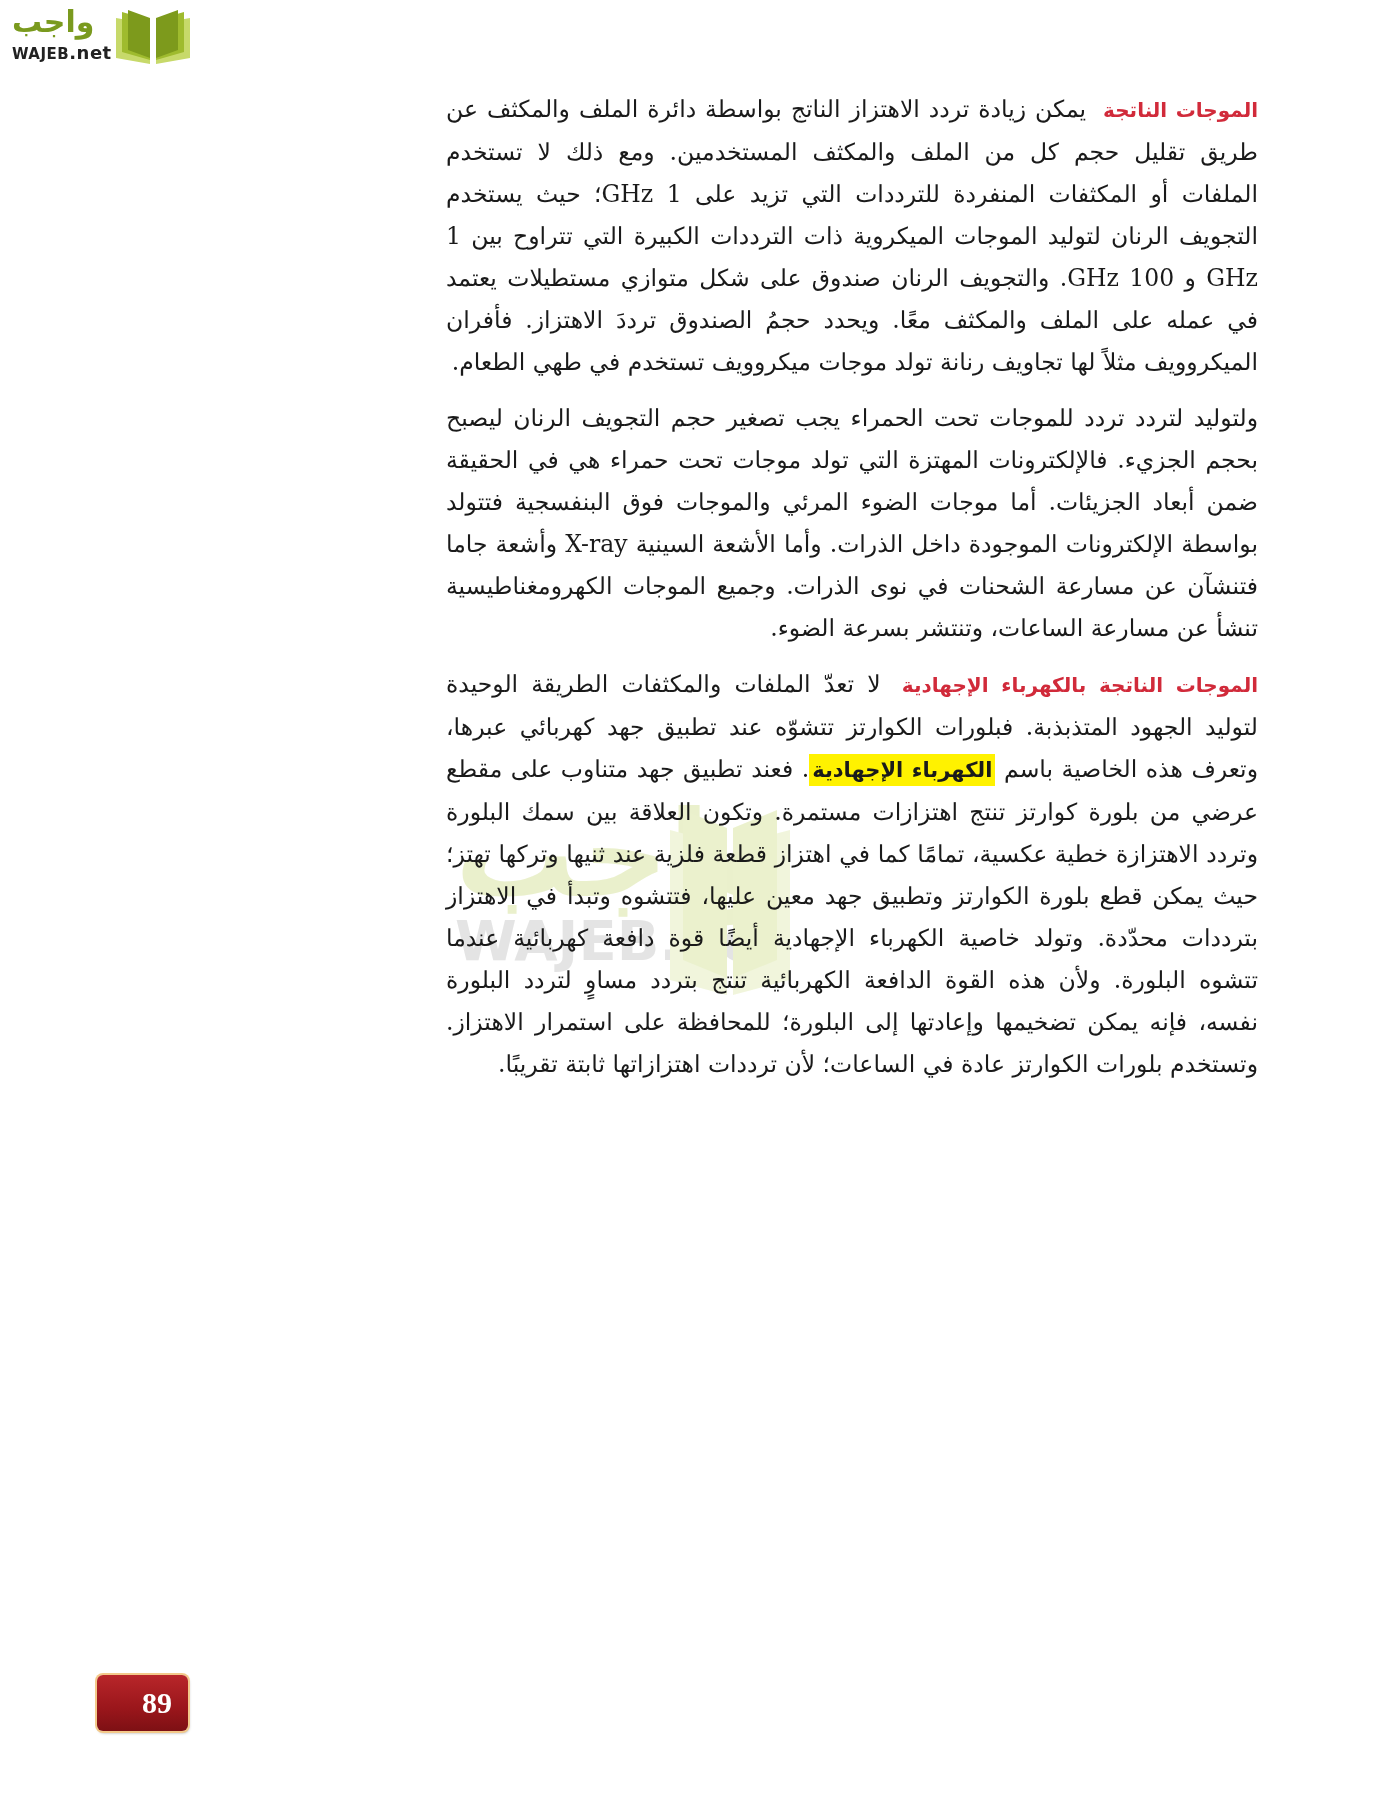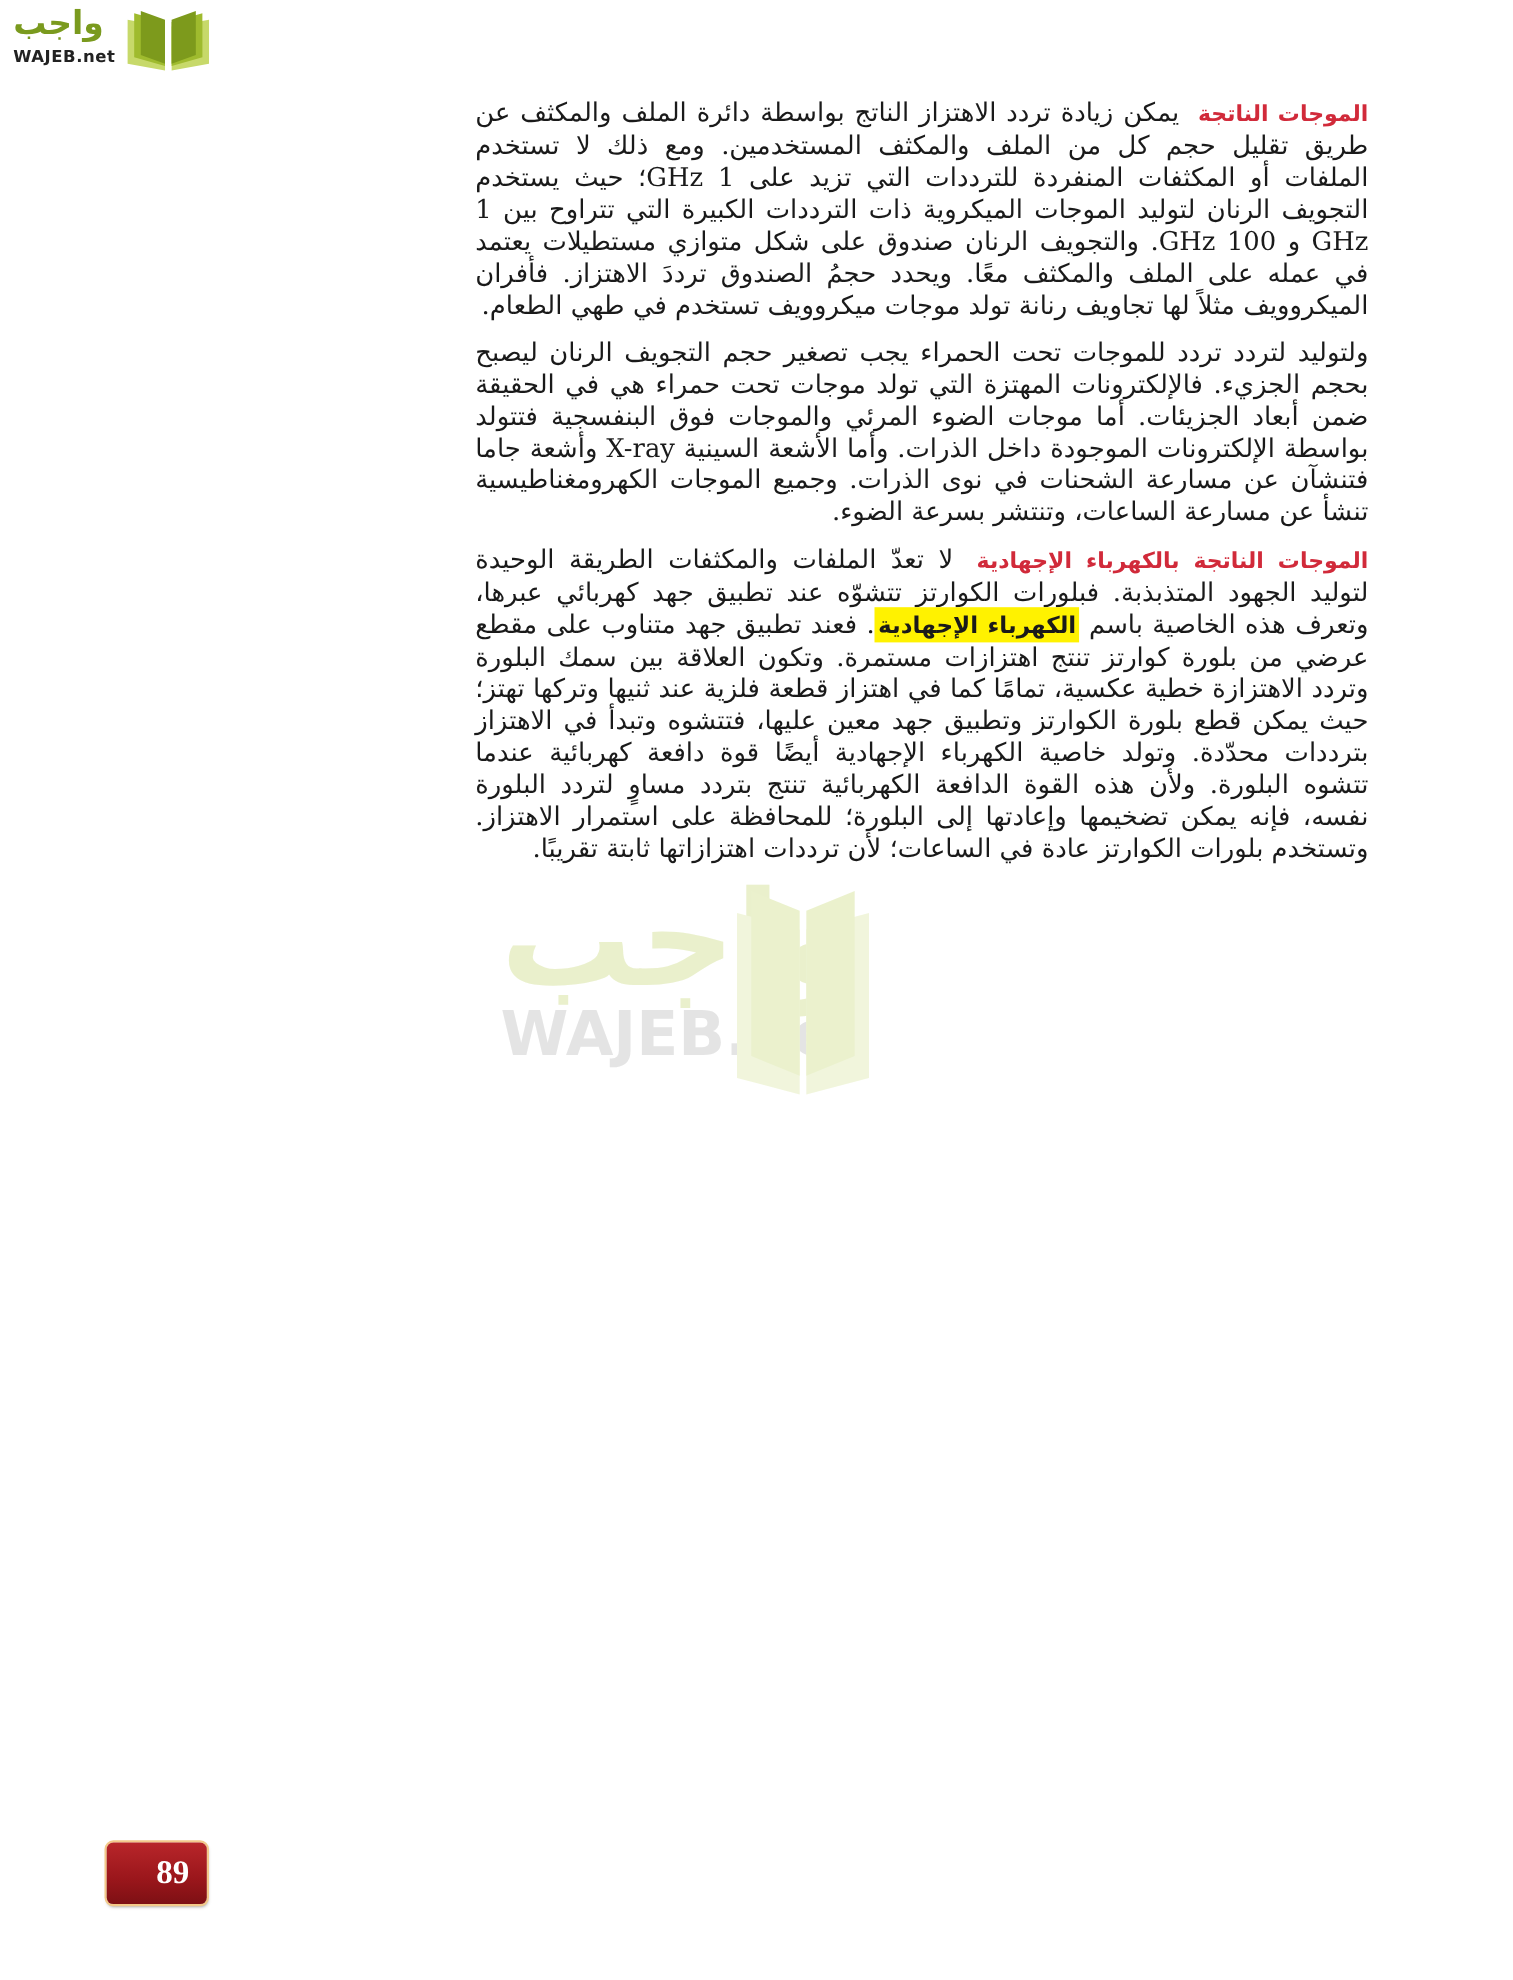--- a/index.html
+++ b/index.html
@@ -36,21 +36,21 @@
   .logo-text-en {
     position: absolute;
     left: 6px;
     top: 38px;
     font-family: "DejaVu Sans", sans-serif;
     font-weight: bold;
     font-size: 15px;
     color: #222;
     letter-spacing: 0.5px;
   }
-  .logo-text-en .net { font-size: 15px; }
+  .logo-text-en .net { font-size: 18px; }
   .logo-book {
     position: absolute;
     left: 106px;
     top: 4px;
     width: 82px;
     height: 58px;
   }
 
   .watermark {
     position: absolute;
@@ -84,28 +84,28 @@
   .watermark .wm-book {
     position: absolute;
     left: 210px;
     top: 10px;
     width: 130px;
     height: 200px;
   }
 
   .content {
     position: absolute;
-    left: 432px;
+    left: 446px;
     top: 88px;
     width: 812px;
     direction: rtl;
     text-align: justify;
     text-align-last: right;
     font-size: 23.5px;
-    line-height: 29px;
+    line-height: 42px;
   }
   .para {
     margin: 0 0 14px 0;
   }
   .heading {
     color: #d12a3a;
     font-family: "DejaVu Sans", sans-serif;
     font-weight: bold;
     font-size: 20px;
     margin-left: 8px;

